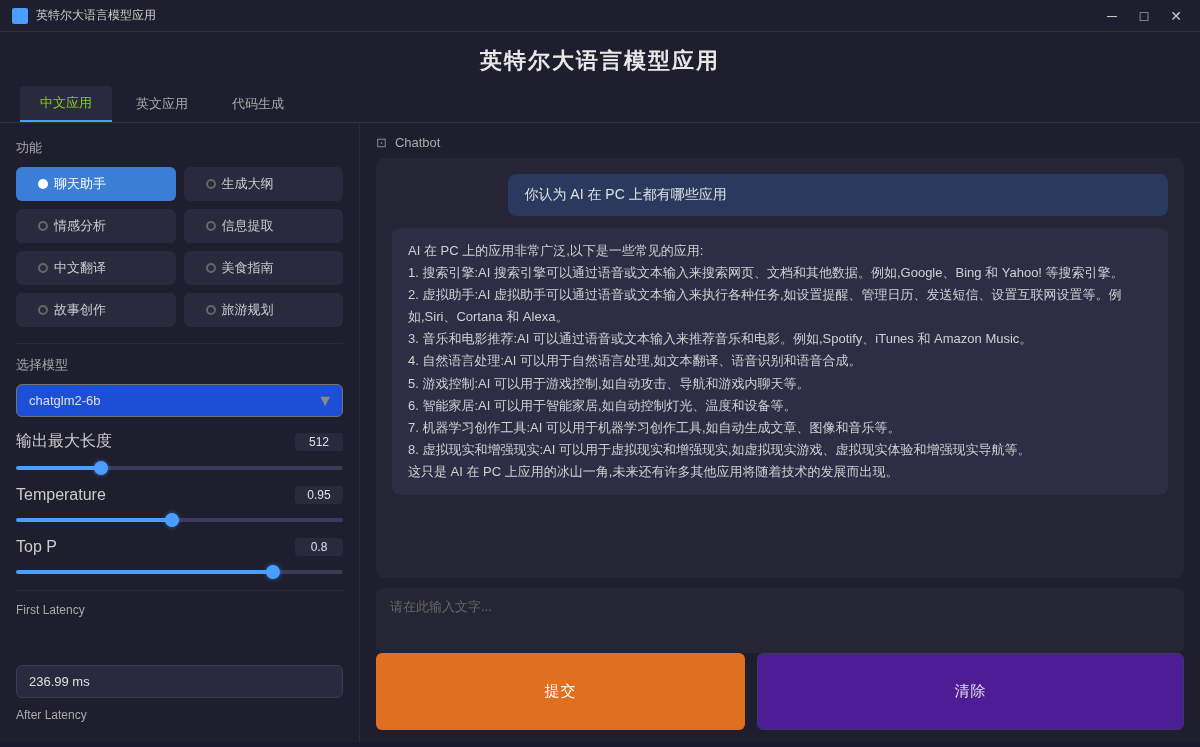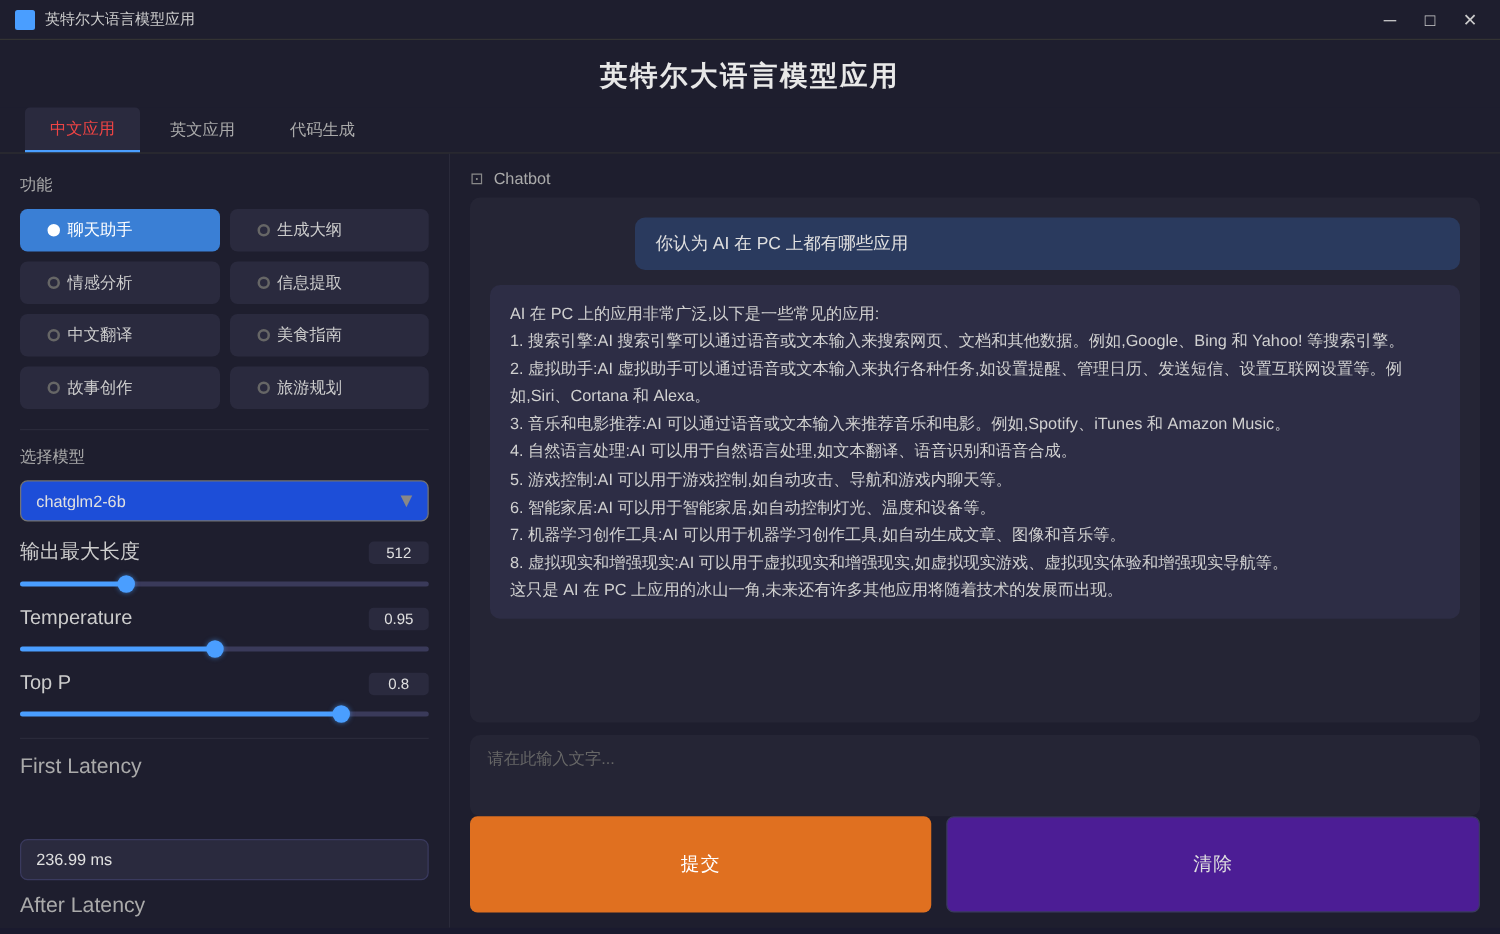--- a/index.html
+++ b/index.html
@@ -78,21 +78,21 @@
       padding: 8px 20px;
       font-size: 13px;
       cursor: pointer;
       border-radius: 4px 4px 0 0;
       color: #aaa;
       background: transparent;
       border: none;
     }
     .tab.active {
       background: #2a2a3e;
-      color: #ef4444;
+      color: #84cc16;
       border-bottom: 2px solid #4a9eff;
     }
 
     
     .main-content {
       display: flex;
       height: calc(747px - 32px - 54px - 42px);
       background: #1e1e2e;
     }
 
@@ -209,21 +209,21 @@
     }
     input[type=range] {
       width: 100%;
       accent-color: #4a9eff;
       cursor: pointer;
     }
 
     
     .latency-section { margin-top: 8px; }
     .latency-label {
-      font-size: 17px;
+      font-size: 12px;
       color: #aaa;
       margin-bottom: 4px;
     }
     .latency-value {
       background: #2a2a3e;
       border: 1px solid #3a3a5e;
       border-radius: 6px;
       padding: 8px 12px;
       font-size: 13px;
       color: #e0e0e0;

